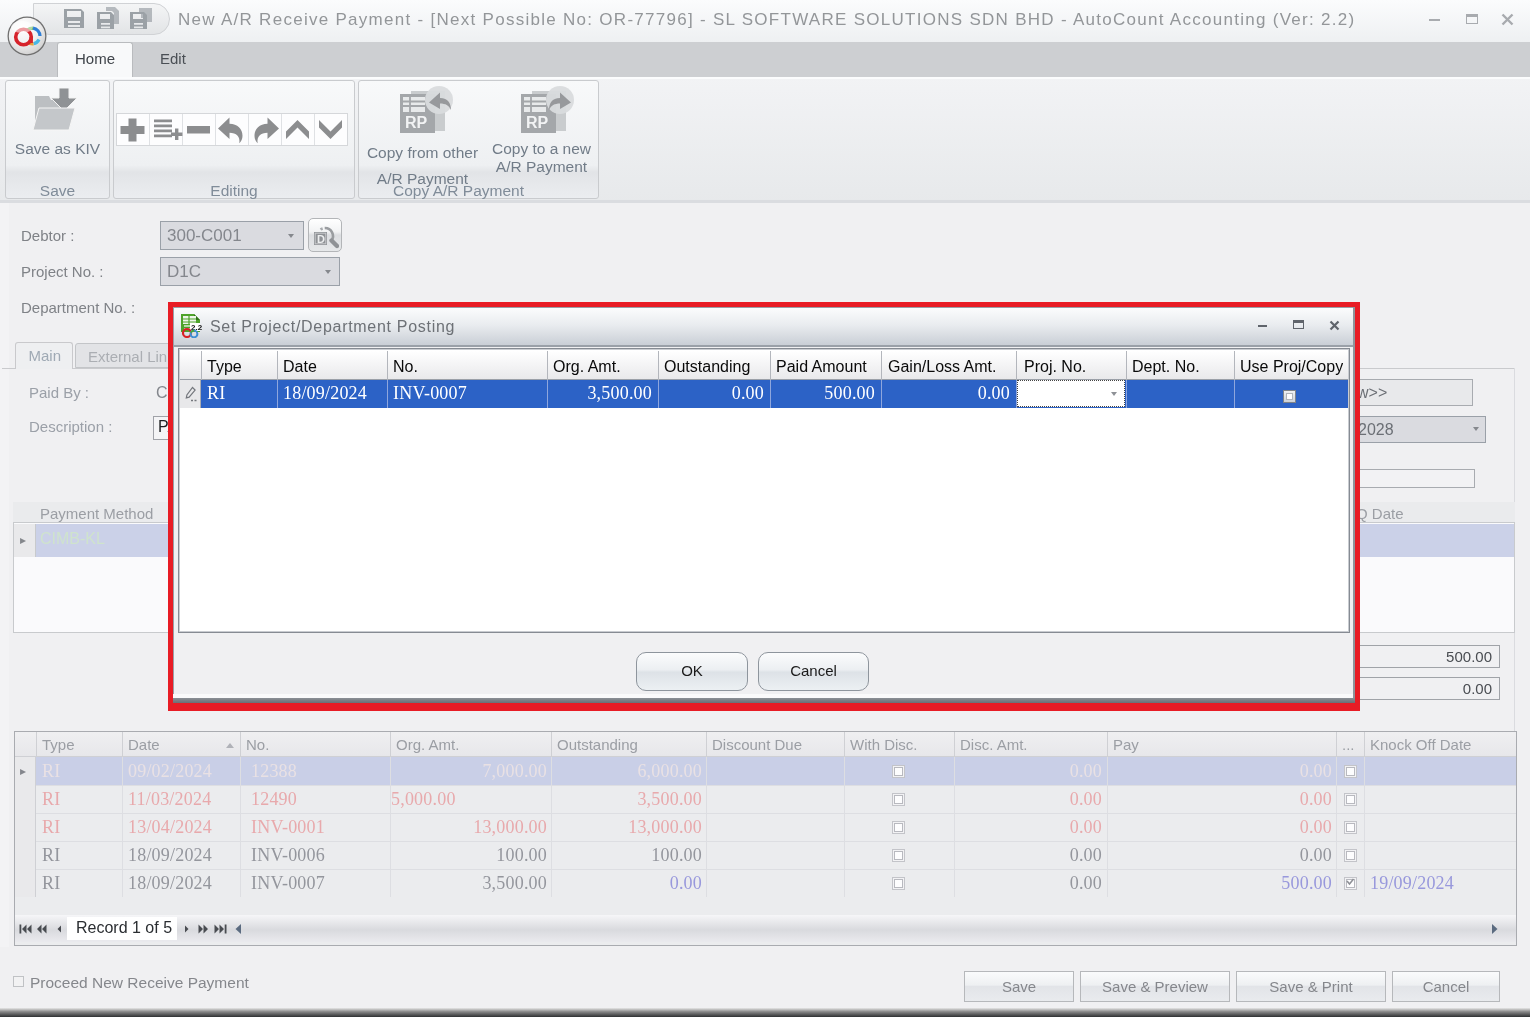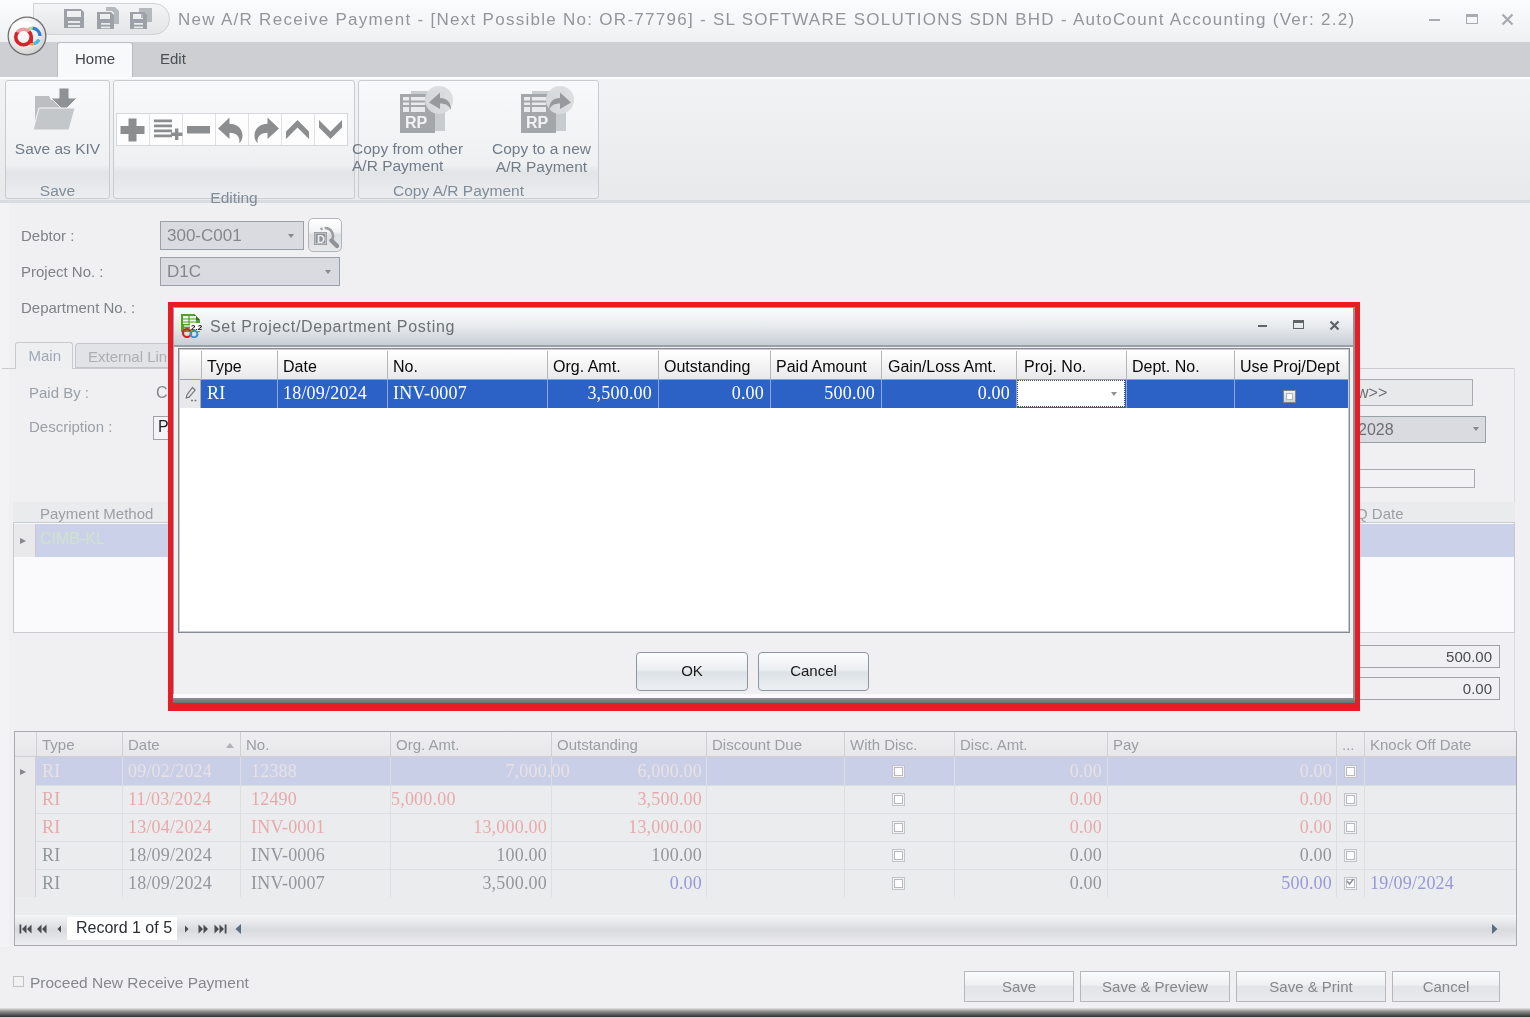--- a/index.html
+++ b/index.html
@@ -3,21 +3,21 @@
 <style>
 *{margin:0;padding:0;box-sizing:border-box}
 html,body{width:1530px;height:1017px;overflow:hidden}
 body{font-family:"Liberation Sans",sans-serif;background:#f0f0f2}
 .ab{position:absolute}
 .ser{font-family:"Liberation Serif",serif}
 #page{position:relative;width:1530px;height:1017px;background:#f0f0f2;overflow:hidden}
 .lbl{color:#7f8287;font-size:15px}
 .hdrtxt{color:#9b9ea4;font-size:15px}
 .btn{border:1px solid #b6b8bb;background:linear-gradient(#fafbfc,#eef0f2 45%,#e2e4e8 50%,#e9ebee);color:#85878c;font-size:15px;text-align:center}
-.dlgbtn{border:1px solid #8e959d;border-radius:4px;background:linear-gradient(#fbfcfd,#eceff2 45%,#dde2e7 52%,#ecf0f3);color:#1a1a1a;font-size:15px;text-align:center}
+.dlgbtn{border:1px solid #8e959d;border-radius:10px;background:linear-gradient(#fbfcfd,#eceff2 45%,#dde2e7 52%,#ecf0f3);color:#1a1a1a;font-size:15px;text-align:center}
 .cell{position:absolute;white-space:nowrap;overflow:hidden}
 .grp{background:linear-gradient(#f8f9fa,#eef0f2 72%,#e2e4e7 78%,#ebedf0);border:1px solid #c9cbce;border-radius:3px}
 .glbl{color:#808c99;font-size:15.5px;text-align:center;height:15px}
 </style></head>
 <body>
 <div id="page">
 
 <div class="ab" style="left:0;top:0;width:1530px;height:42px;background:linear-gradient(#fbfcfd,#eef0f2)"></div>
 <div class="ab" style="left:33px;top:3px;width:137px;height:32px;border:1px solid #d0d2d5;border-radius:0 16px 16px 16px;background:linear-gradient(#f4f5f6,#e2e4e6)"></div>
 <svg class="ab" style="left:64px;top:7px" width="102" height="24" viewBox="0 0 102 24" fill="#9ba1a6">
@@ -66,21 +66,21 @@
 <div class="ab" style="left:160px;top:50px;width:60px;font-size:15px;color:#4a4f55">Edit</div>
 
 <div class="ab" style="left:0;top:77px;width:1530px;height:126px;background:linear-gradient(#f2f3f5,#e7e9eb)"></div>
 <div class="ab" style="left:0;top:77px;width:1530px;height:2px;background:#fbfcfd"></div>
 <div class="ab" style="left:0;top:200px;width:1530px;height:3px;background:#dadce0"></div>
 
 <div class="ab grp" style="left:5px;top:80px;width:105px;height:119px"></div>
 <div class="ab grp" style="left:113px;top:80px;width:242px;height:119px"></div>
 <div class="ab grp" style="left:358px;top:80px;width:241px;height:119px"></div>
 <div class="ab glbl" style="left:5px;top:182px;width:105px">Save</div>
-<div class="ab glbl" style="left:113px;top:189px;width:242px">Editing</div>
+<div class="ab glbl" style="left:113px;top:182px;width:242px">Editing</div>
 <div class="ab glbl" style="left:358px;top:182px;width:201px">Copy A/R Payment</div>
 
 <svg class="ab" style="left:33px;top:88px" width="48" height="45" viewBox="0 0 48 45">
 <path d="M2 8 h14 l2 4 h10 v6 l-4 24 h-22 z" fill="#bcbfc2"></path>
 <path d="M26 0 h10 v10 h8 l-13 13 -13 -13 h8 z" fill="#8f9295" stroke="#f2f2f2" stroke-width="1"></path>
 <path d="M6 20 h36 l-6 22 h-36 z" fill="#c4c7ca" stroke="#f5f5f5" stroke-width="1"></path>
 </svg>
 <div class="ab" style="left:5px;top:140px;width:105px;text-align:center;font-size:15.5px;color:#717c88">Save as KIV</div>
 
 <div class="ab" style="left:116px;top:113px;width:232px;height:33px;background:#fdfdfe;border:1px solid #d5d7da"></div>
@@ -110,21 +110,21 @@
 <g transform="translate(121,0)">
         <rect x="13" y="5" width="34" height="40" fill="#c9ccce"></rect>
         <rect x="2" y="8" width="35" height="39" fill="#a4a7aa"></rect>
         <rect x="5" y="11" width="22" height="15" fill="#e8eaeb"></rect>
         <path d="M5 15.5 h22 M5 20 h22 M12 11 v15" stroke="#a4a7aa" stroke-width="1.8" fill="none"></path>
         <text x="7" y="42" font-size="16" font-weight="bold" fill="#f2f3f4" font-family="Liberation Sans">RP</text>
         <circle cx="41" cy="14" r="14" fill="#d9dbdd" opacity="0.95"></circle>
         <path d="M52 16.5 L41 6.5 v5.5 c-8 0 -11 5.5 -11 12 2 -4.5 5.5 -6.5 11 -6.5 v5.5 z" fill="#97999c"></path>
       </g>
 </svg>
-<div class="ab" style="left:352px;top:140px;width:141px;font-size:15.5px;color:#717c88;line-height:17px">Copy from other<br>A/R Payment</div>
+<div class="ab" style="left:352px;top:140px;width:141px;text-align:center;font-size:15.5px;color:#717c88;line-height:26px">Copy from other<br>A/R Payment</div>
 <div class="ab" style="left:471px;top:140px;width:141px;text-align:center;font-size:15.5px;color:#717c88;line-height:17.5px">Copy to a new<br>A/R Payment</div>
 
 <div class="ab" style="left:0;top:203px;width:9px;height:744px;background:#f3f3f5"></div>
 <div class="ab lbl" style="left:21px;top:227px">Debtor :</div>
 <div class="ab lbl" style="left:21px;top:263px">Project No. :</div>
 <div class="ab lbl" style="left:21px;top:299px">Department No. :</div>
 <div class="ab" style="left:160px;top:221px;width:144px;height:29px;background:#dadbe0;border:1px solid #9aa0a8"></div>
 <div class="ab" style="left:167px;top:226px;font-size:17px;color:#84878d">300-C001</div>
 <div class="ab" style="left:288px;top:234px;border-left:3.5px solid transparent;border-right:3.5px solid transparent;border-top:4.5px solid #85888d"></div>
 <div class="ab" style="left:308px;top:218px;width:34px;height:34px;border:1px solid #b3b5b8;border-radius:5px;background:linear-gradient(#ffffff,#f2f3f4 40%,#dcdee1 50%,#e6e8ea)"></div>
@@ -195,21 +195,21 @@
 <div class="ab hdrtxt" style="left:850px;top:736px">With Disc.</div>
 <div class="ab hdrtxt" style="left:960px;top:736px">Disc. Amt.</div>
 <div class="ab hdrtxt" style="left:1113px;top:736px">Pay</div>
 <div class="ab hdrtxt" style="left:1342px;top:736px">...</div>
 <div class="ab hdrtxt" style="left:1370px;top:736px">Knock Off Date</div>
 
 <div class="ab ser" style="left:0;top:0;font-size:18px;letter-spacing:0.2px">
 <div class="cell" style="left:42px;top:761px;color:#e9e1e4">RI</div>
       <div class="cell" style="left:128px;top:761px;color:#e9e1e4">09/02/2024</div>
       <div class="cell" style="left:251px;top:761px;color:#e9e1e4">12388</div>
-      <div class="cell" style="left:414px;top:761px;width:156px;text-align:right;color:#e9e1e4">7,000.00</div>
+      <div class="cell" style="left:391px;top:761px;width:156px;text-align:right;color:#e9e1e4">7,000.00</div>
       <div class="cell" style="left:552px;top:761px;width:150px;text-align:right;color:#e9e1e4">6,000.00</div>
       <div class="cell" style="left:955px;top:761px;width:147px;text-align:right;color:#e9e1e4">0.00</div>
       <div class="cell" style="left:1108px;top:761px;width:224px;text-align:right;color:#e9e1e4">0.00</div>
 <div class="cell" style="left:42px;top:789px;color:#e8a9ac">RI</div>
       <div class="cell" style="left:128px;top:789px;color:#e8a9ac">11/03/2024</div>
       <div class="cell" style="left:251px;top:789px;color:#e8a9ac">12490</div>
       <div class="cell" style="left:391px;top:789px;width:156px;text-align:left;color:#e8a9ac">5,000.00</div>
       <div class="cell" style="left:552px;top:789px;width:150px;text-align:right;color:#e8a9ac">3,500.00</div>
       <div class="cell" style="left:955px;top:789px;width:147px;text-align:right;color:#e8a9ac">0.00</div>
       <div class="cell" style="left:1108px;top:789px;width:224px;text-align:right;color:#e8a9ac">0.00</div>
@@ -325,21 +325,21 @@
 <div class="ab" style="font-size:16px;color:#0a0a0a">
 <div class="cell" style="left:207px;top:358px">Type</div>
 <div class="cell" style="left:283px;top:358px">Date</div>
 <div class="cell" style="left:393px;top:358px">No.</div>
 <div class="cell" style="left:553px;top:358px">Org. Amt.</div>
 <div class="cell" style="left:664px;top:358px">Outstanding</div>
 <div class="cell" style="left:776px;top:358px">Paid Amount</div>
 <div class="cell" style="left:888px;top:358px">Gain/Loss Amt.</div>
 <div class="cell" style="left:1024px;top:358px">Proj. No.</div>
 <div class="cell" style="left:1132px;top:358px">Dept. No.</div>
-<div class="cell" style="left:1240px;top:358px">Use Proj/Dept</div>
+<div class="cell" style="left:1240px;top:358px">Use Proj/Copy</div>
 </div>
 
 <div class="ab" style="left:201px;top:380px;width:1147px;height:28px;background:#2c62c6"></div>
 <div class="ab" style="left:180px;top:380px;width:21px;height:28px;background:#e8e8ea;border-right:1px solid #aaadb3"></div>
 <svg class="ab" style="left:184px;top:386px" width="14" height="17" viewBox="0 0 14 17">
       <path d="M8.5 1.5 l2.6 2.6 -6 7 -2.8 0.8 0.6 -3 z" fill="none" stroke="#74777d" stroke-width="1.2"></path>
       <path d="M7 14.5 h2 M10.5 14.5 h2" stroke="#74777d" stroke-width="1.3"></path>
     </svg>
 <svg class="ab" style="left:201px;top:380px" width="1147" height="28">
       <g stroke="#8ea6dd" stroke-width="1">

